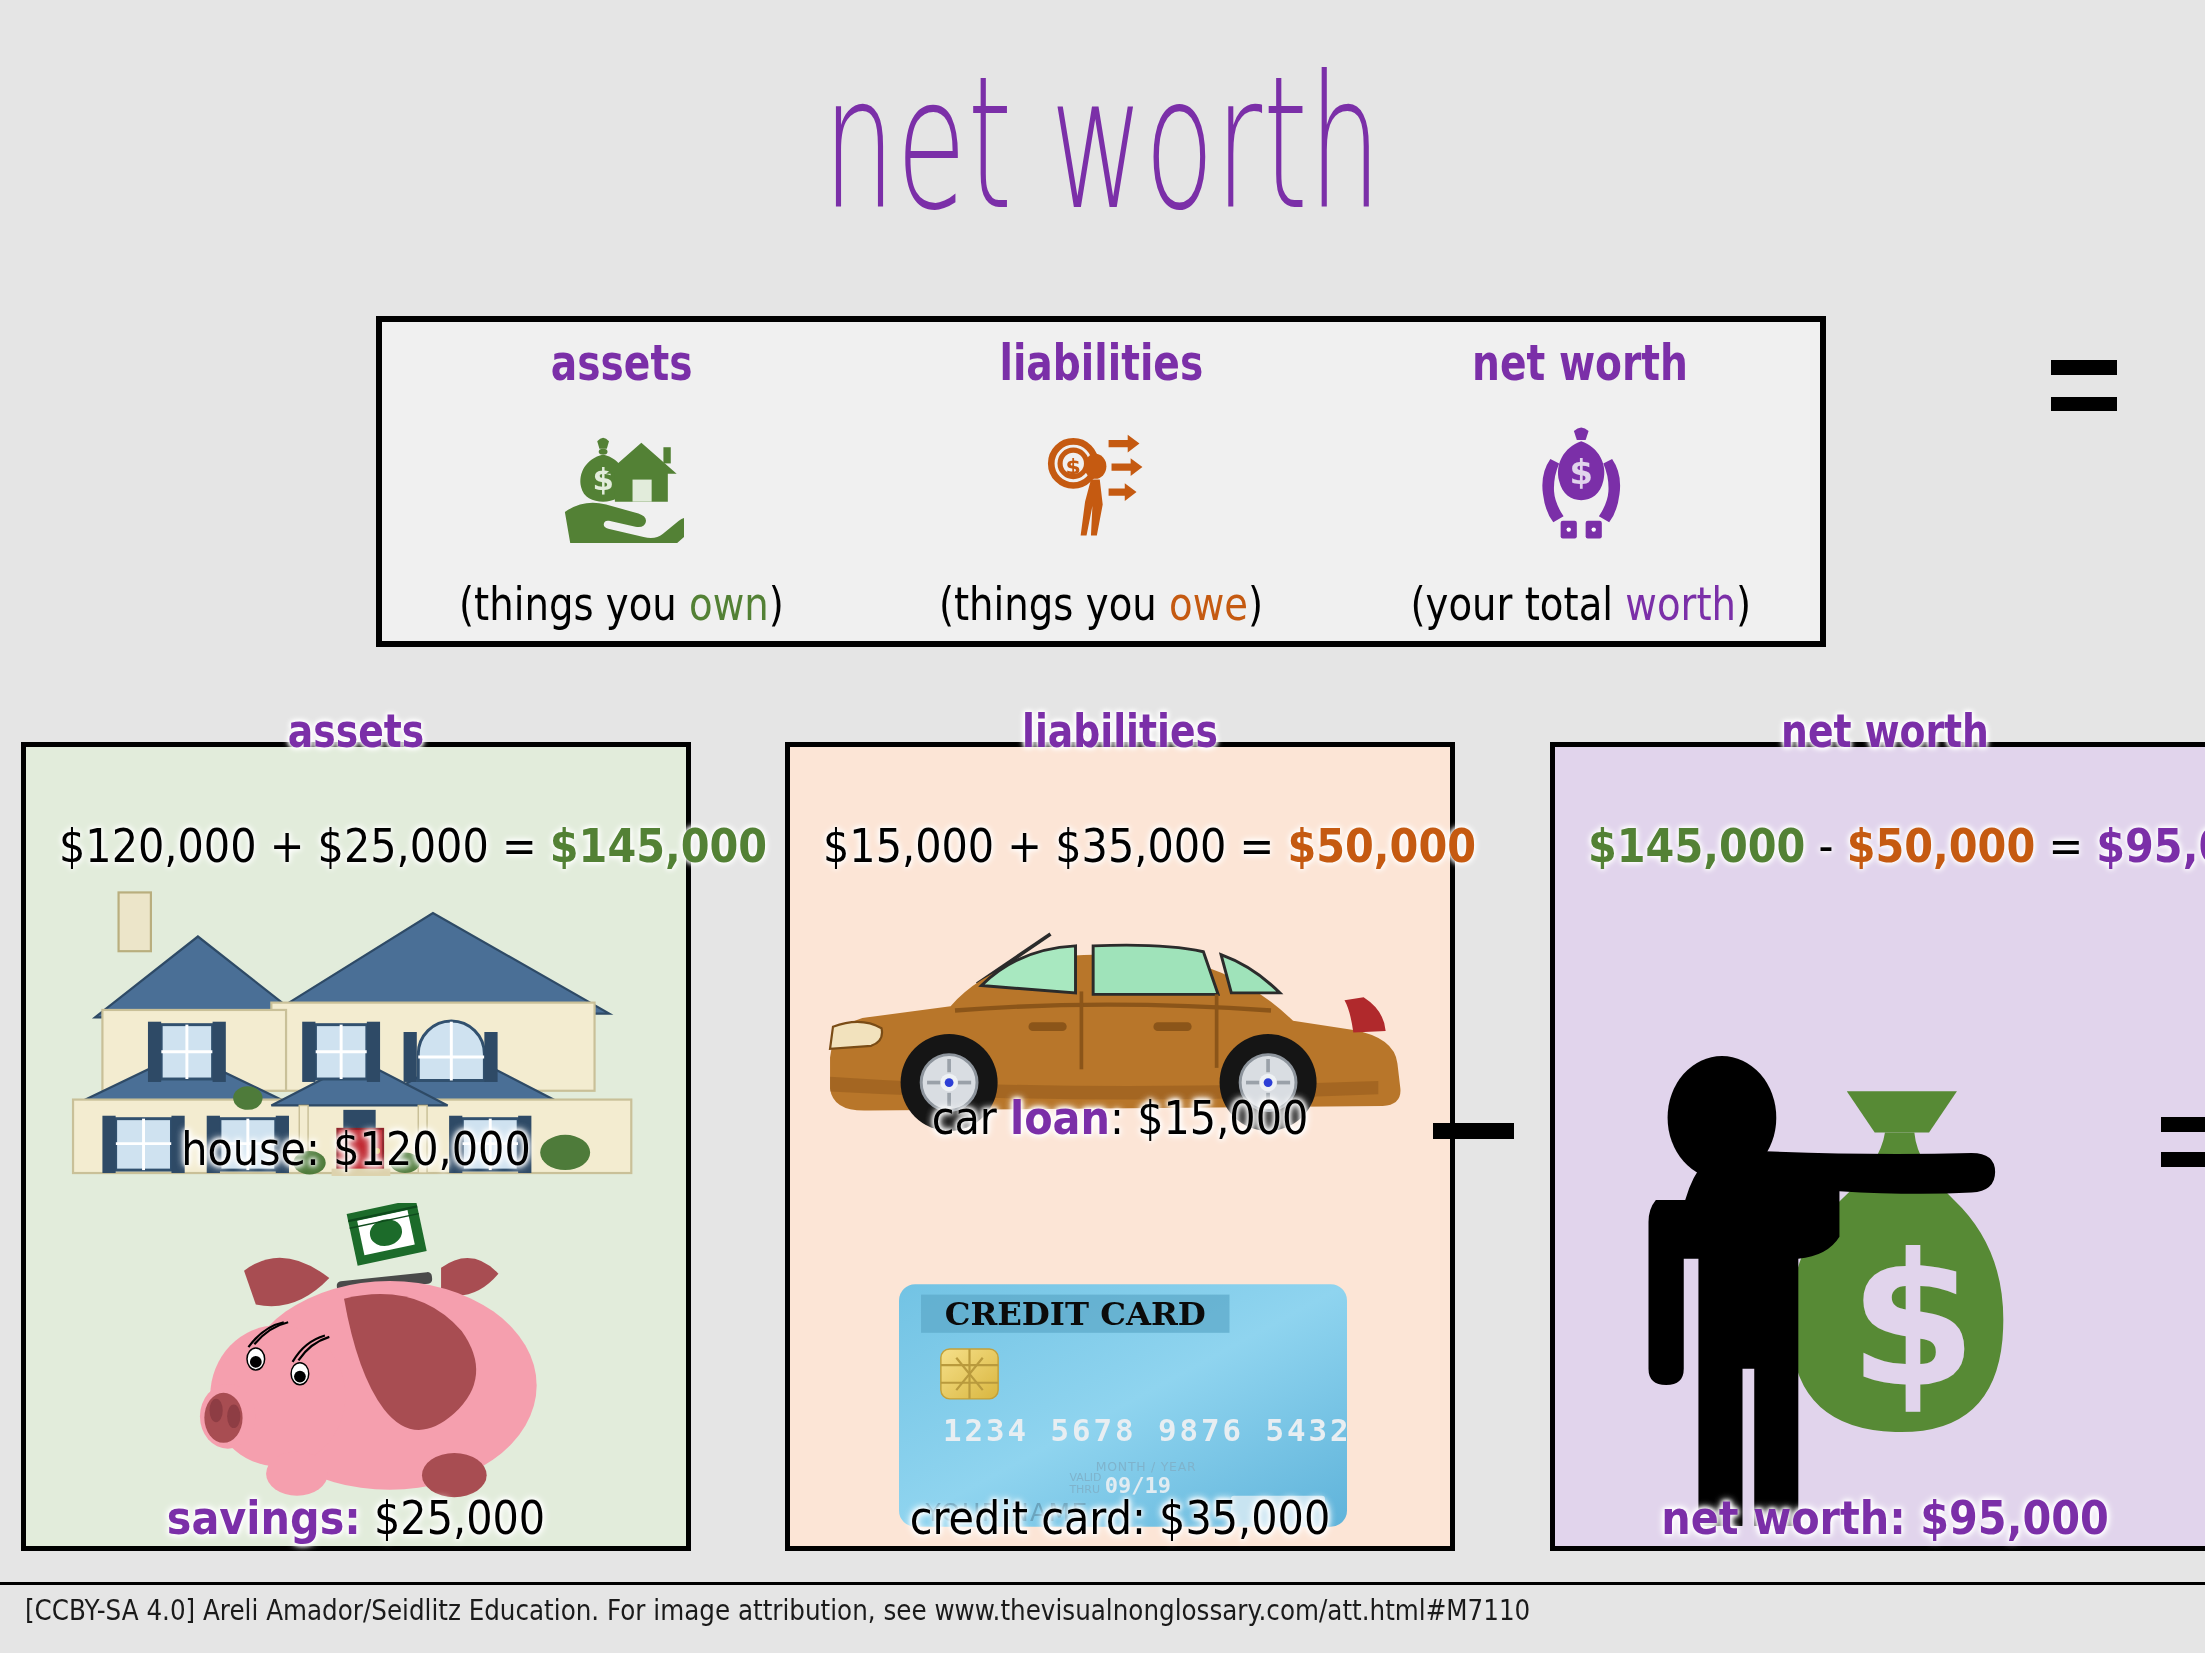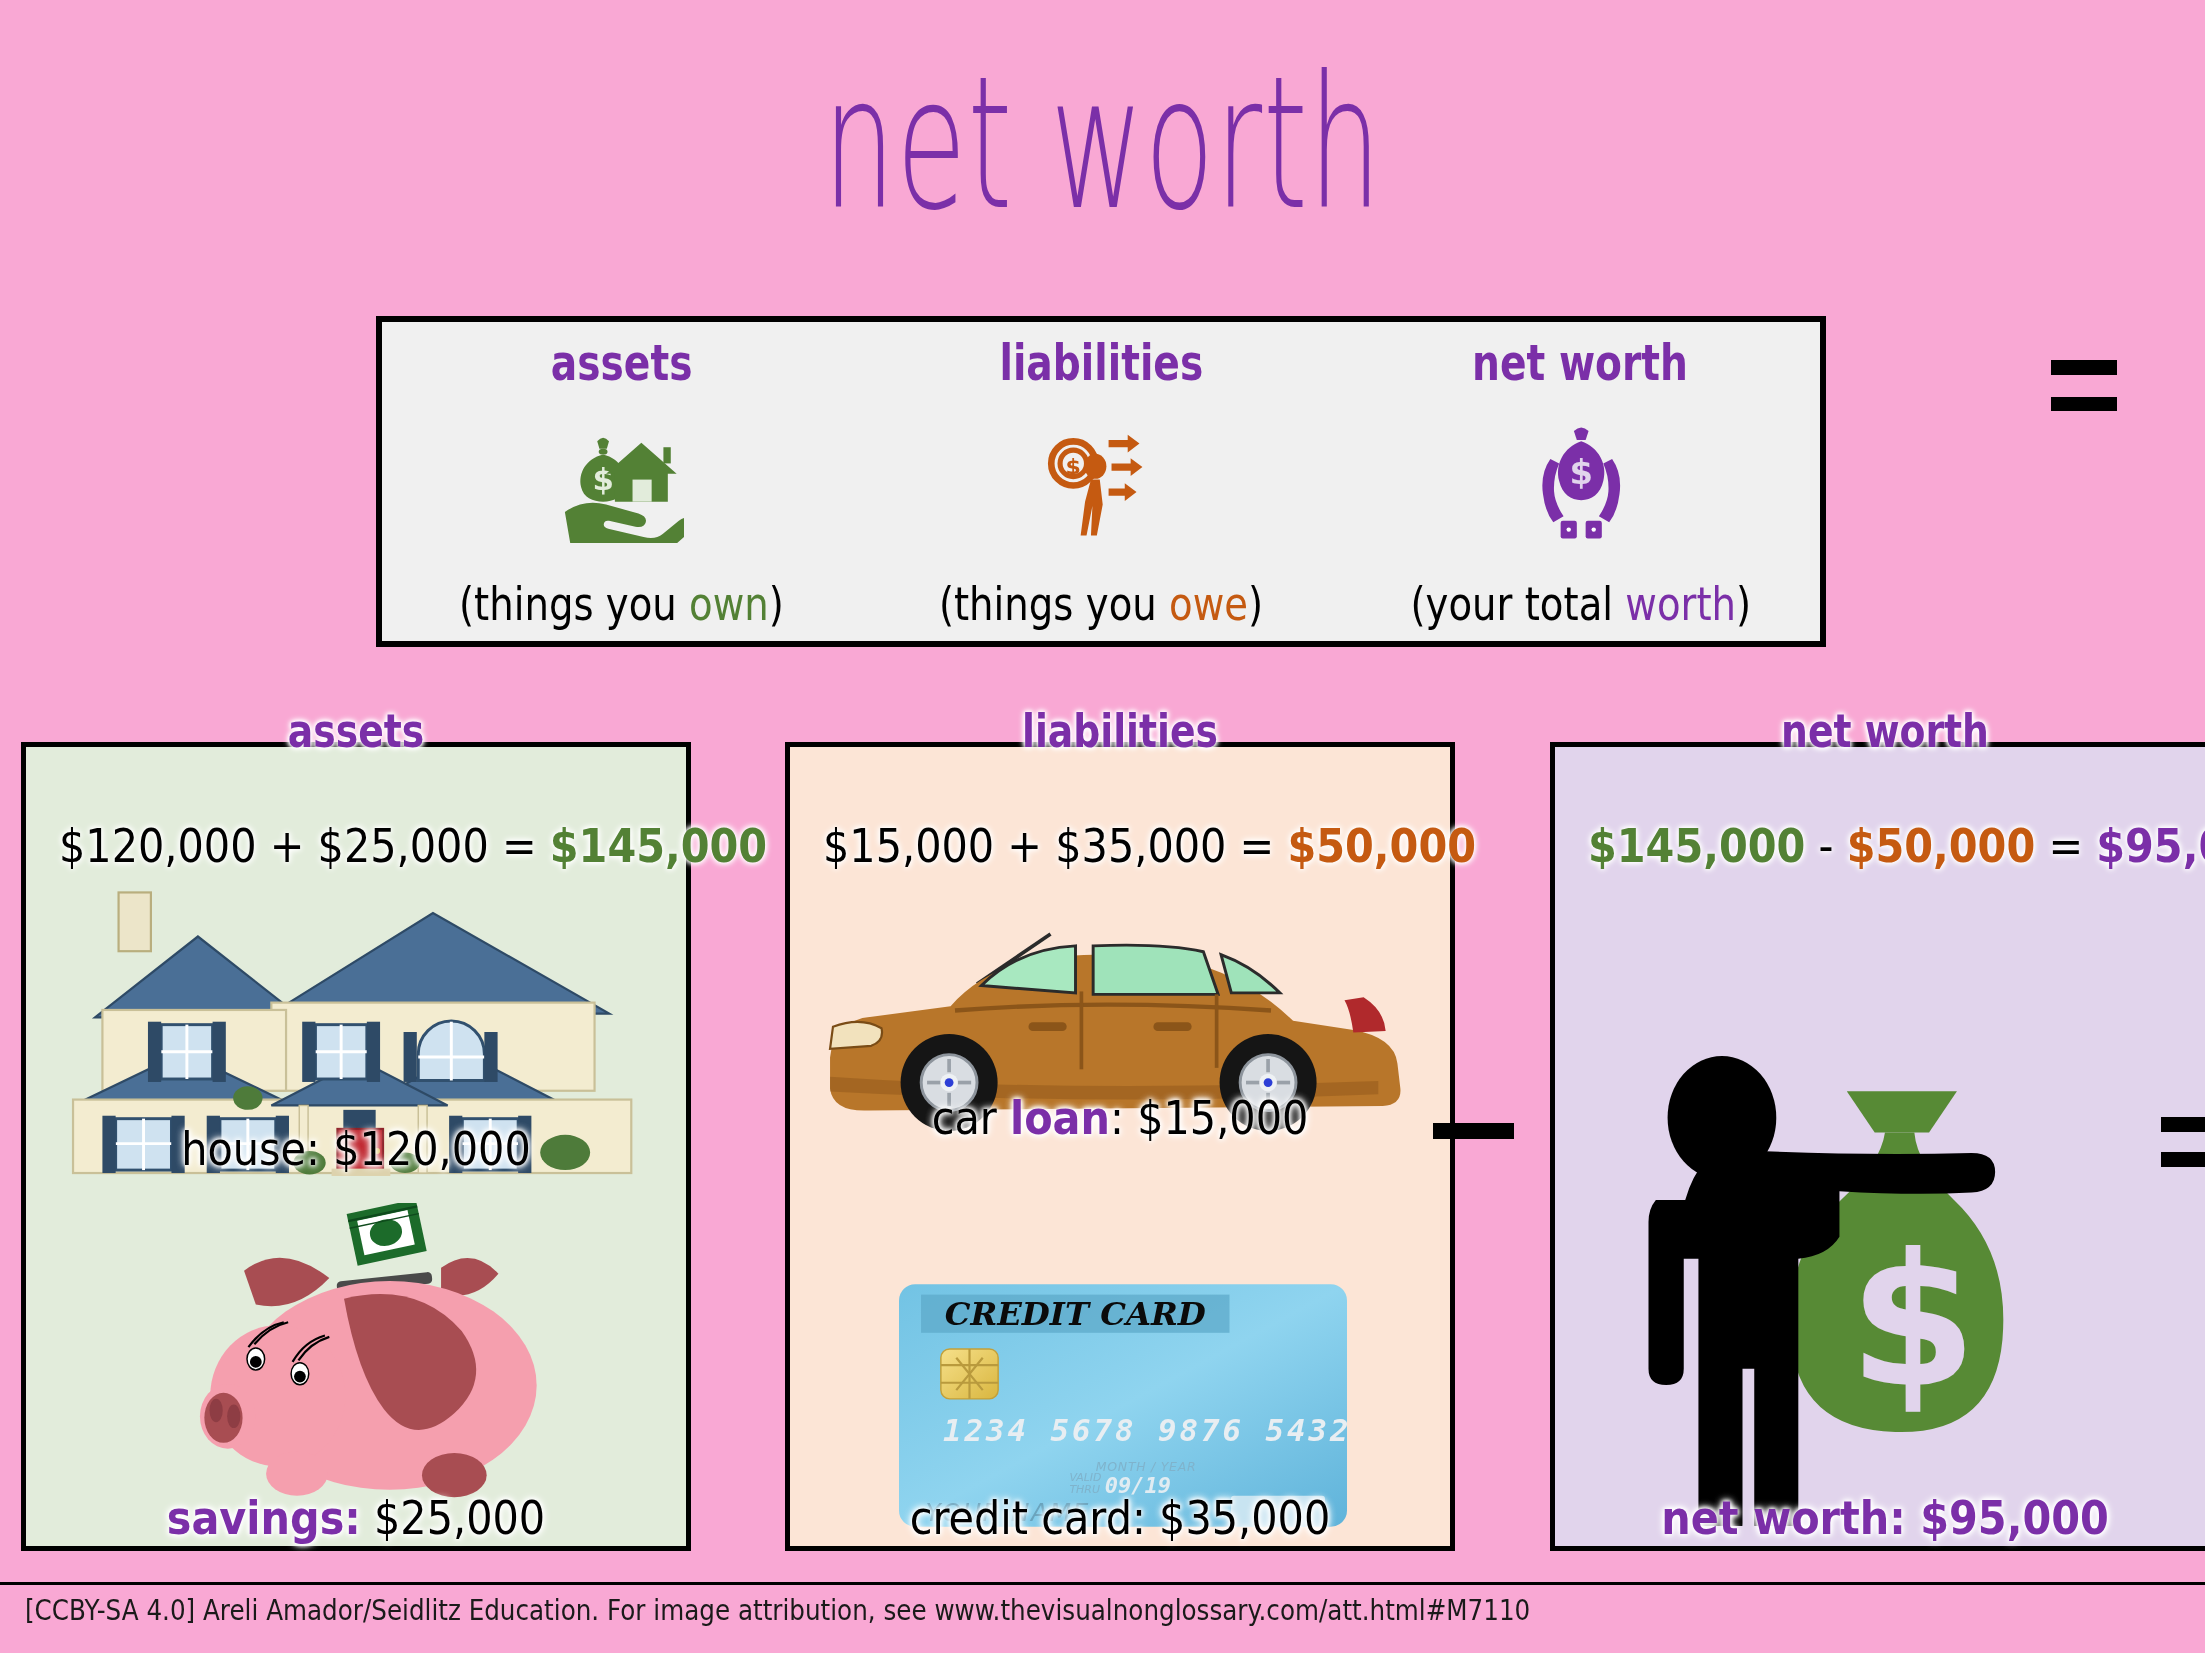--- a/index.html
+++ b/index.html
@@ -2,21 +2,21 @@
 <html style="font-size:11.8px"><head>
 <meta charset="utf-8">
 <style>
   * { box-sizing: border-box; margin: 0; padding: 0; }
   html, body {
     width: 2205px; height: 1654px;
     background: #ffffff;
     font-family: "Liberation Sans", sans-serif;
     overflow: hidden;
   }
-  #page { position: relative; width: 2205px; height: 1654px; background: #f9a8d4; }
+  #page { position: relative; width: 2205px; height: 1654px; background: #e5e5e5; }
 
   
   #title {
     position: absolute; left: 0; top: 51px; width: 2205px;
     text-align: center;
     font-family: "DejaVu Sans", sans-serif;
     font-size: 184px;
     font-weight: 300;
     letter-spacing: 1.5px;
     color: #7B2FA8;
@@ -400,21 +400,21 @@
           <line x1="596" y1="244" x2="614" y2="244"></line>
           <line x1="638" y1="244" x2="656" y2="244"></line>
         </g>
       </svg>
     </div>
 
     <div class="item-label" style="top:344px;">
       <span>car </span><b class="c-purple">loan</b><span>: $15,000</span>
     </div>
 
-    <div class="illus" style="left:109px; top:537px;font-style:italic;">
+    <div class="illus" style="left:109px; top:537px;">
       <svg width="448" height="243" viewBox="0 0 610 330">
         <defs>
           <linearGradient id="cardg" x1="0" y1="0" x2="1" y2="1">
             <stop offset="0%" stop-color="#72c3e4"></stop>
             <stop offset="50%" stop-color="#8fd4ef"></stop>
             <stop offset="100%" stop-color="#5fb3da"></stop>
           </linearGradient>
           <linearGradient id="chipg" x1="0" y1="0" x2="1" y2="1">
             <stop offset="0%" stop-color="#f6e08a"></stop>
             <stop offset="100%" stop-color="#d9b63f"></stop>

